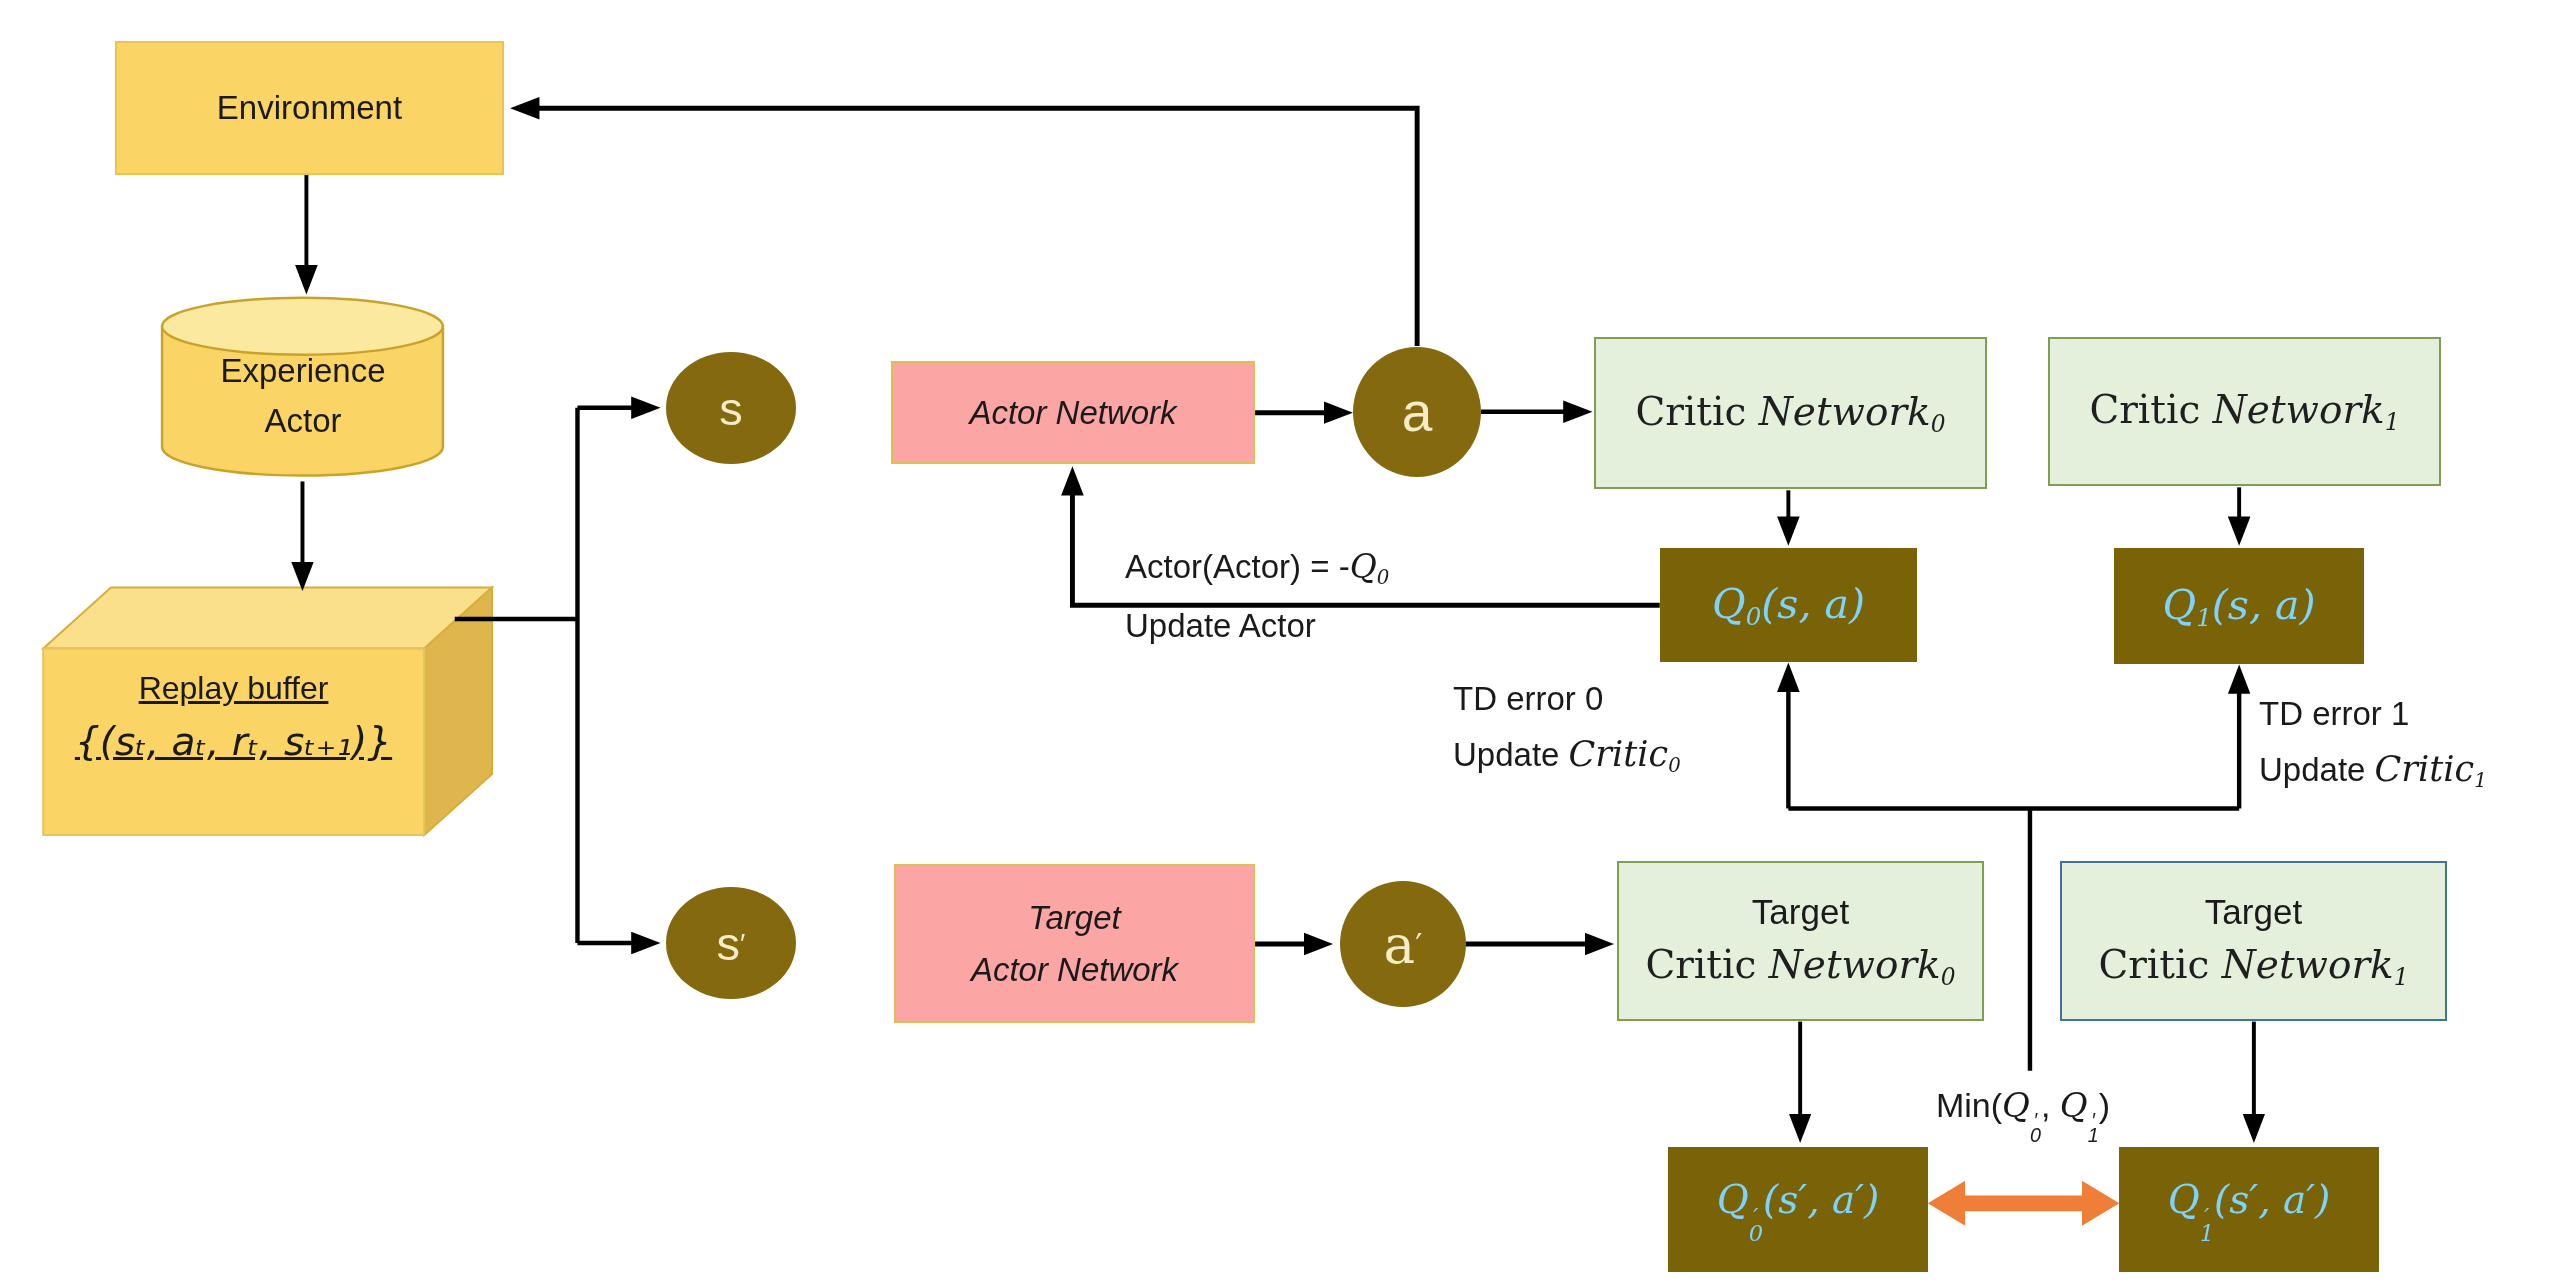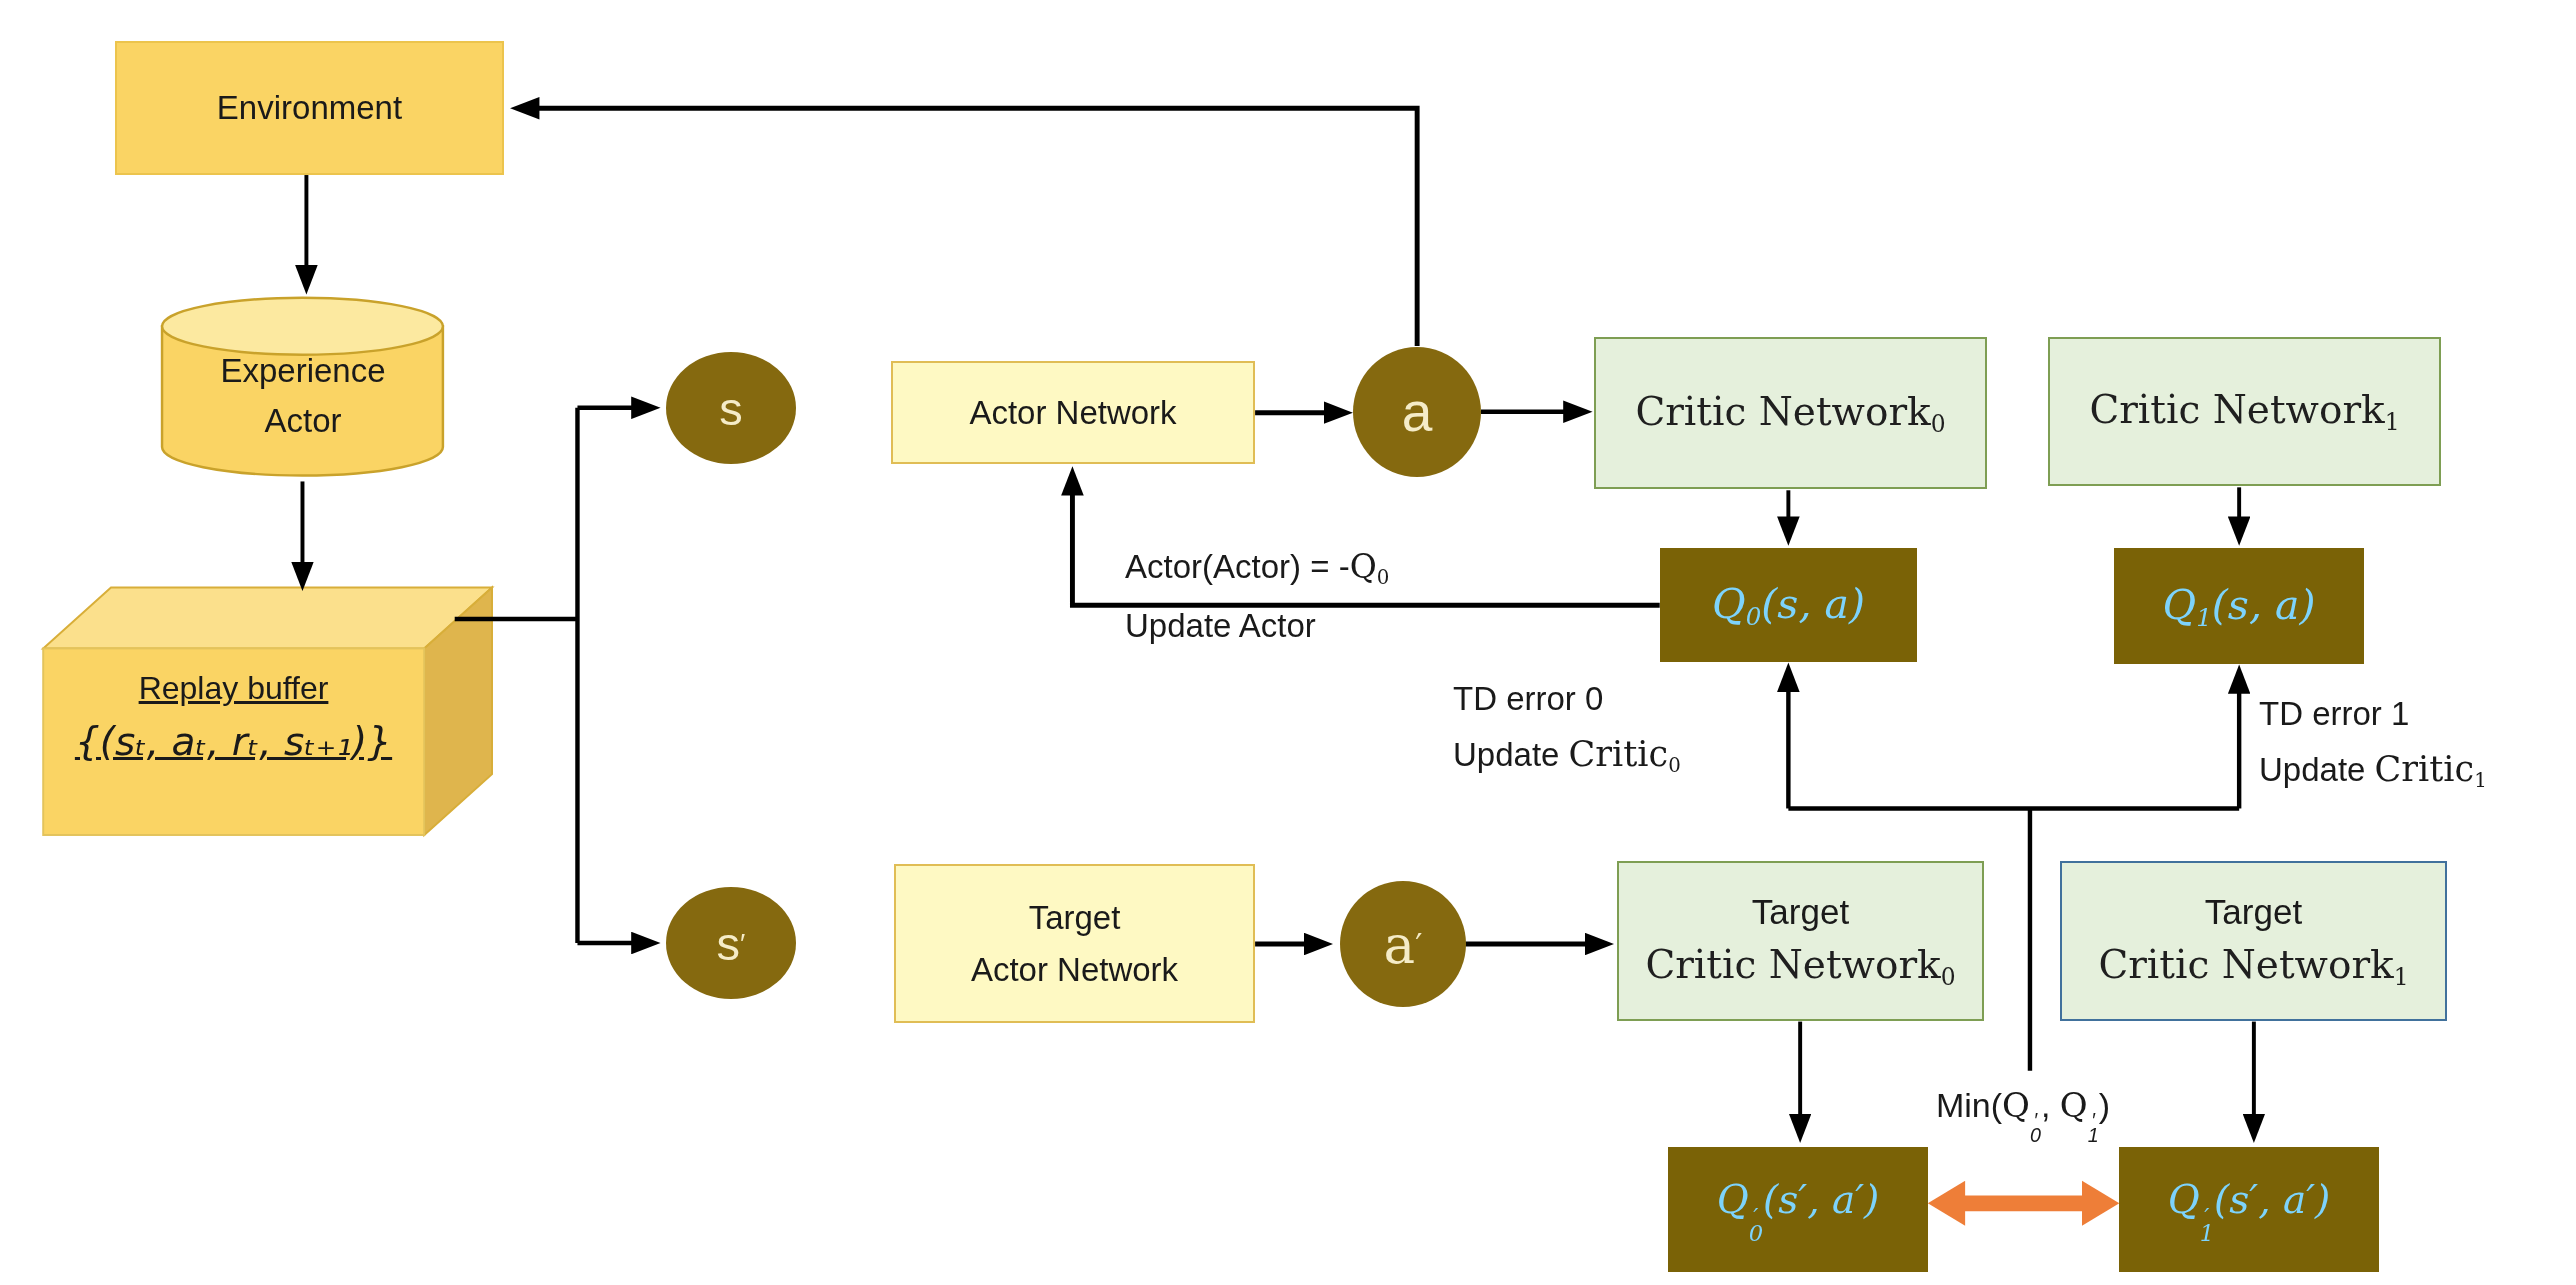--- a/index.html
+++ b/index.html
@@ -2,30 +2,30 @@
 <html><head>
 <meta charset="utf-8">
 <style>
   html,body{margin:0;padding:0;background:#ffffff;}
   #stage{position:relative;width:2576px;height:1286px;background:#ffffff;overflow:hidden;
          font-family:"Liberation Sans",sans-serif;color:#1a1a1a;}
   #connector-layer{position:absolute;left:0;top:0;width:2576px;height:1286px;}
   .node{position:absolute;box-sizing:border-box;display:flex;flex-direction:column;
         align-items:center;justify-content:center;text-align:center;}
   .yellow{background:#fad464;border:2px solid #ecc44d;}
-  .peach{background:#fef9c3;border:2.9px solid #e0bd55;}
+  .peach{background:#fca5a5;border:2.9px solid #e0bd55;font-style:italic;}
   .green{background:#e5f0dc;border:2.9px solid #7e9e53;}
   .greenblue{background:#e5f0dc;border:2.9px solid #41719c;}
   .dark{background:#7a6206;color:#f2e3b0;}
   .circle{position:absolute;border-radius:50%;background:#85690f;color:#f5ecc8;
           display:flex;align-items:center;justify-content:center;}
   .sans34{font-size:33px;}
   .sans36{font-size:35px;}
   .ser{font-family:"DejaVu Serif","Liberation Serif",serif;}
-  .it{}
+  .it{font-style:italic;}
   .sb{font-size:0.6em;vertical-align:-0.28em;}
   .sp{font-size:0.6em;vertical-align:0.55em;}
   .stk{display:inline-flex;flex-direction:column;align-items:center;
        font-size:0.58em;line-height:0.75;vertical-align:-0.5em;font-style:italic;}
   .qmath{font-family:"DejaVu Serif","Liberation Serif",serif;font-style:italic;
          font-size:41px;color:#7dd3fc;}
   .criticline{font-family:"DejaVu Serif","Liberation Serif",serif;font-size:39px;color:#1f1f1f;}
   .annot{position:absolute;font-size:33px;line-height:1.0;}
   .annot .row{margin-bottom:21.6px;white-space:nowrap;}
   .cylname{position:absolute;left:162px;top:346px;width:282px;text-align:center;

